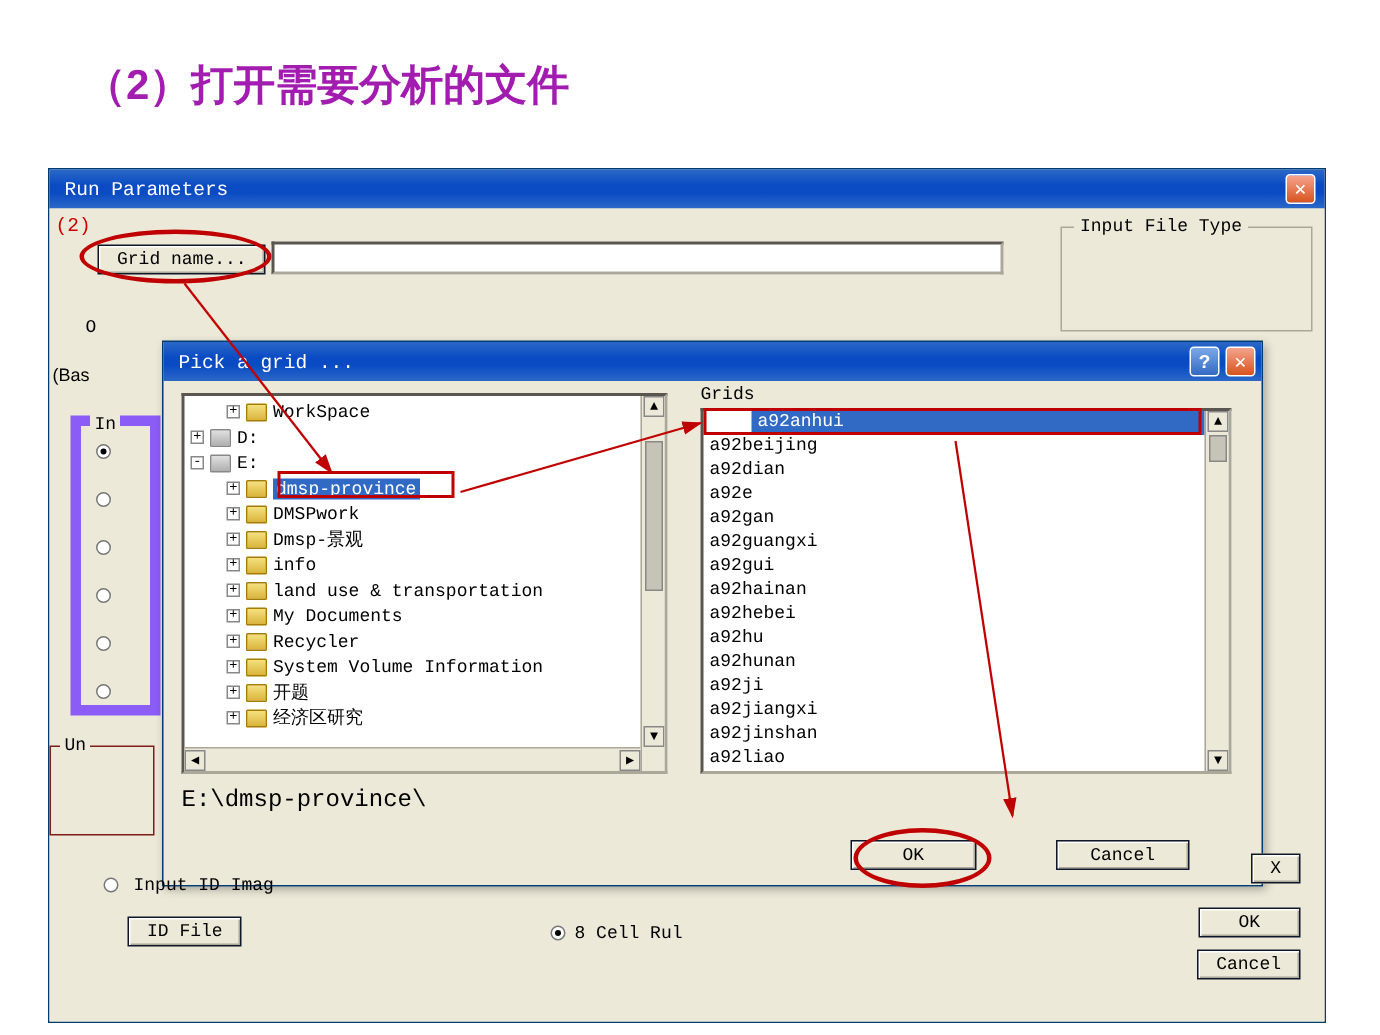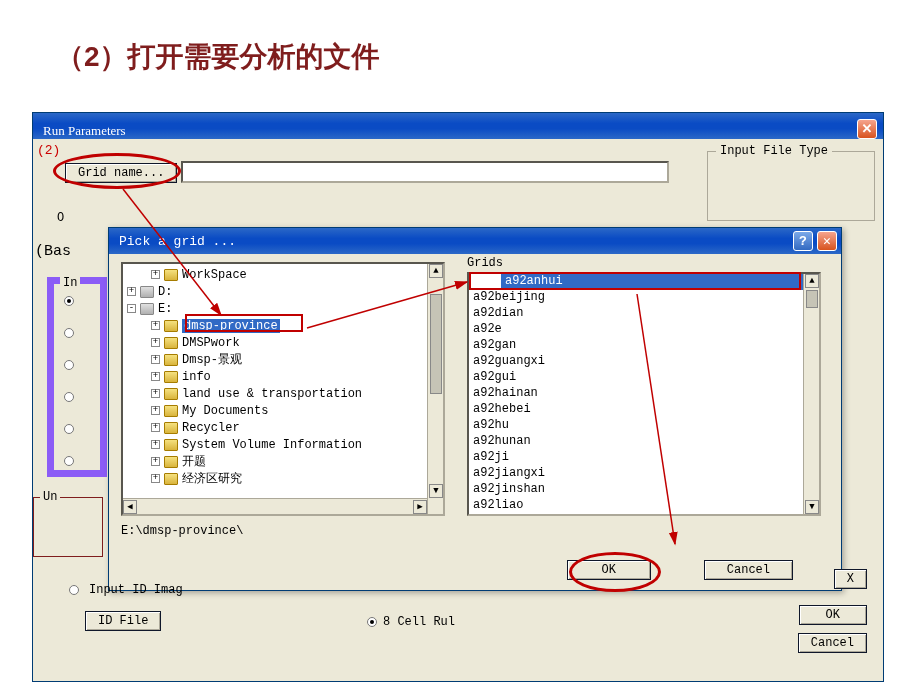--- a/index.html
+++ b/index.html
@@ -10,40 +10,40 @@
     background: #fff;
     width: 920px;
     height: 690px;
     overflow: hidden;
     position: relative;
   }
   .slide-heading {
     font-size: 28px;
     font-weight: bold;
     padding: 38px 0 0 56px;
-    color: #7f1d1d;
+    color: #a21caf;
     font-family: "SimHei", "Microsoft YaHei", sans-serif;
   }
 
   
   .outer-window {
     position: absolute;
     left: 32px; top: 112px;
     width: 852px; height: 570px;
     background: linear-gradient(#ece9d8, #ece9d8);
     border: 1px solid #003c74;
   }
   .outer-titlebar {
     height: 26px;
     background: linear-gradient(#2b68c7, #0a4bc4 40%, #0a4bc4 60%, #2b68c7);
     display: flex;
-    align-items: flex-end;
+    align-items: center;
     padding: 0 6px 0 10px;
     color: #fff;
-    font-family: Liberation Serif, serif;
+    font-family: Liberation Mono, monospace;
     font-size: 13px;
     justify-content: space-between;
   }
   .outer-body {
     position: relative;
     width: 100%;
     height: calc(100% - 26px);
     background: #ece9d8;
   }
   .close-btn {
@@ -109,22 +109,22 @@
   }
   .frag-O {
     position: absolute;
     left: 24px; top: 72px;
     font-family: "Courier New", monospace;
     font-size: 12px;
   }
   .frag-Bas {
     position: absolute;
     left: 2px; top: 104px;
-    font-family: Liberation Mono, monospace;
-    font-size: 15px;
+    font-family: Liberation Sans, sans-serif;
+    font-size: 12px;
   }
   .In-group {
     position: absolute;
     left: 14px; top: 138px;
     width: 60px; height: 200px;
     border: 7px solid #8b5cf6;
   }
   .In-group .legend { position:absolute; top:-8px; left: 6px; background:#ece9d8; padding:0 3px; font-family:"Courier New",monospace; font-size:12px;}
   .In-radios { position:absolute; left:10px; top:12px; display:flex; flex-direction:column; gap:22px;}
   .In-radios span { width:10px; height:10px; border:1px solid #777; border-radius:50%; background:#fff; display:inline-block;}
@@ -219,21 +219,21 @@
     overflow:hidden;
   }
   .grids-rows { padding: 0; }
   .grids-row { height:16px; padding:0 4px; cursor:pointer;}
   .grids-row.selected { background:#316ac5; color:#fff;margin-left:32px;}
   .grids-scroll-v{position:absolute;right:0;top:0;width:16px;height:100%;background:#ece9d8;border-left:1px solid #aca899;}
   .grids-scroll-v .arrow-up,.grids-scroll-v .arrow-down{position:absolute;left:1px;width:14px;height:14px;background:#ece9d8;border:1px solid #888;font-size:9px;text-align:center;line-height:12px;cursor:pointer;}
   .grids-scroll-v .arrow-up{top:0;} .grids-scroll-v .arrow-down{bottom:0;}
   .grids-scroll-v .thumb{position:absolute;top:16px;left:2px;width:12px;height:18px;background:#c6c4b6;border:1px solid #888;}
 
-  .path-label { position:absolute; left:12px; top:270px; font-family:"Courier New",monospace; font-size:12px;}
+  .path-label { position:absolute; left:12px; top:270px; font-family:"Courier New",monospace; font-size:16px;}
   .dlg-ok { position:absolute; right:190px; bottom:10px; padding:2px 34px;}
   .dlg-cancel { position:absolute; right:48px; bottom:10px; padding:2px 22px;}
 
   
   .ellipse {
     position:absolute; border:3px solid #c00000; border-radius: 50%;
     pointer-events:none;
   }
   .rect-ann {
     position:absolute; border:2px solid #c00000; pointer-events:none;

